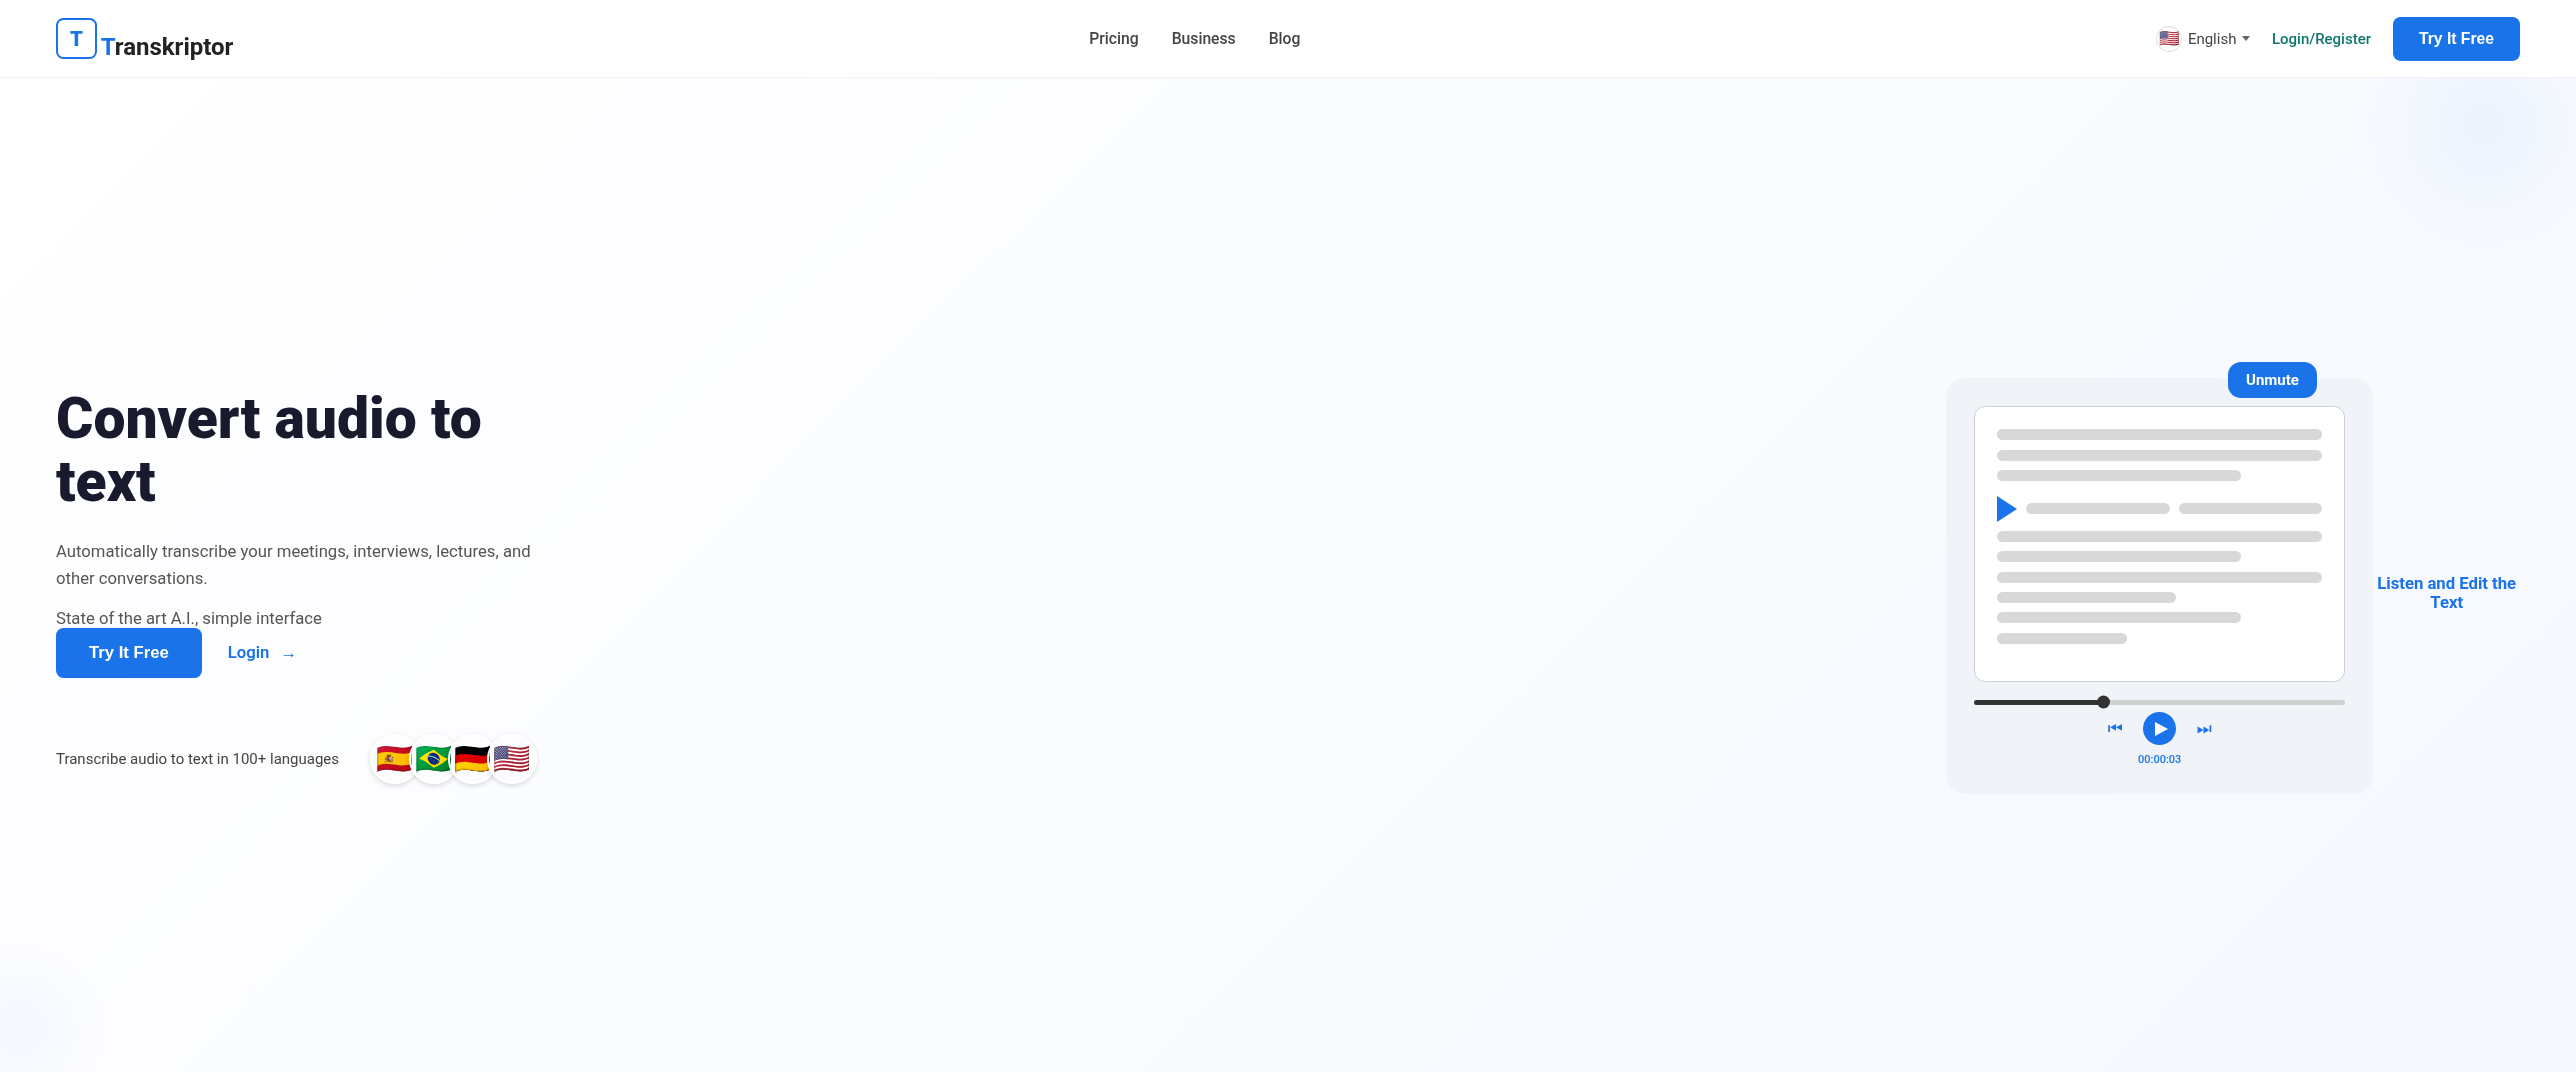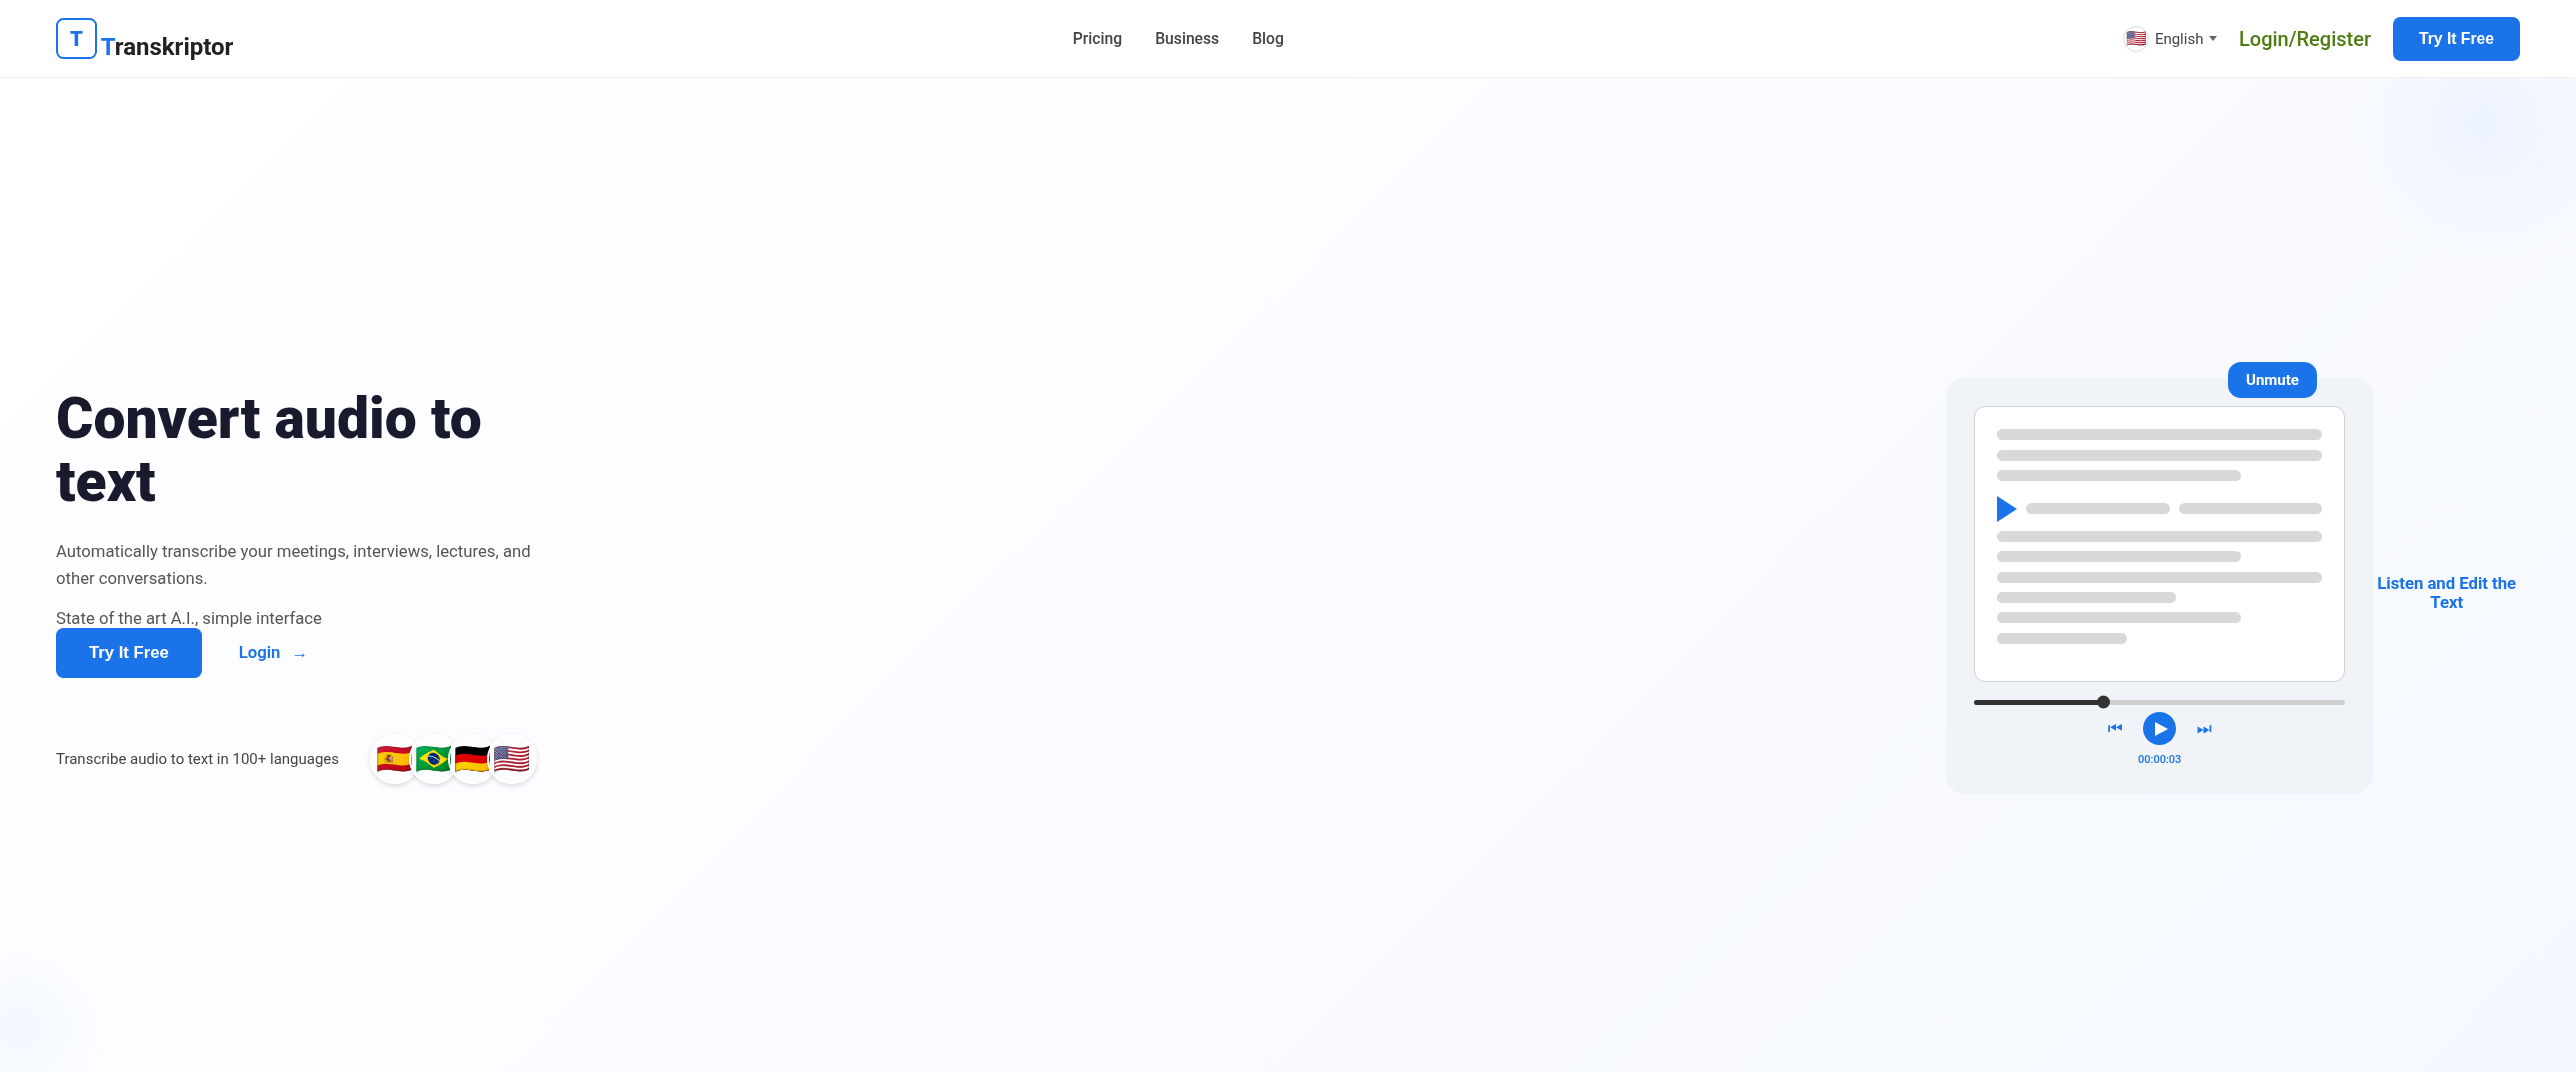--- a/index.html
+++ b/index.html
@@ -88,22 +88,22 @@
     .chevron-down {
       width: 0;
       height: 0;
       border-left: 4.6px solid transparent;
       border-right: 4.6px solid transparent;
       border-top: 5.6px solid #666;
       display: inline-block;
     }
     .login-link {
       text-decoration: none;
-      color: #4d7c0f;
-      font-size: 20px;
+      color: #0f766e;
+      font-size: 15px;
       font-weight: 500;
     }
     .try-free-btn {
       background: #1a73e8;
       color: #fff;
       border: none;
       border-radius: 7.4px;
       padding: 13px 26px;
       font-size: 15.7px;
       font-weight: 700;
@@ -160,21 +160,20 @@
       cursor: pointer;
     }
     .hero-login-link {
       display: flex;
       align-items: center;
       gap: 11px;
       text-decoration: none;
       color: #1a73e8;
       font-size: 16.7px;
       font-weight: 600;
-      margin-left: 11px;
     }
     .arrow-right { font-size: 16.7px; }
 
     .languages-section {
       display: flex;
       align-items: center;
       gap: 31px;
       text-align: center;
     }
     .languages-text {

